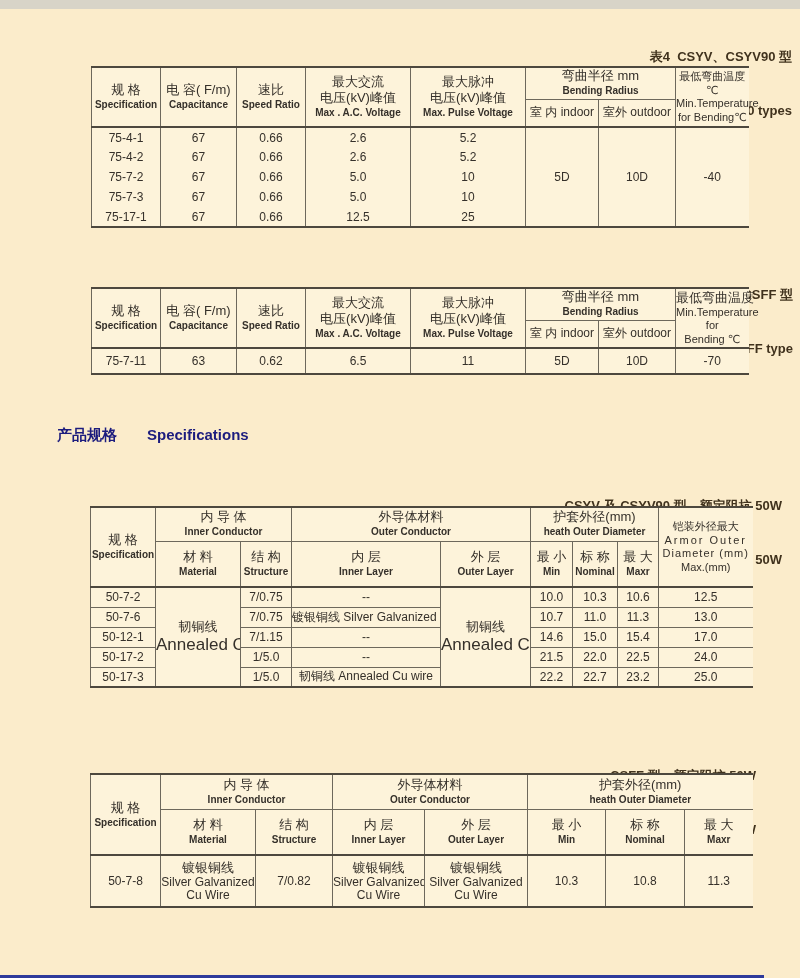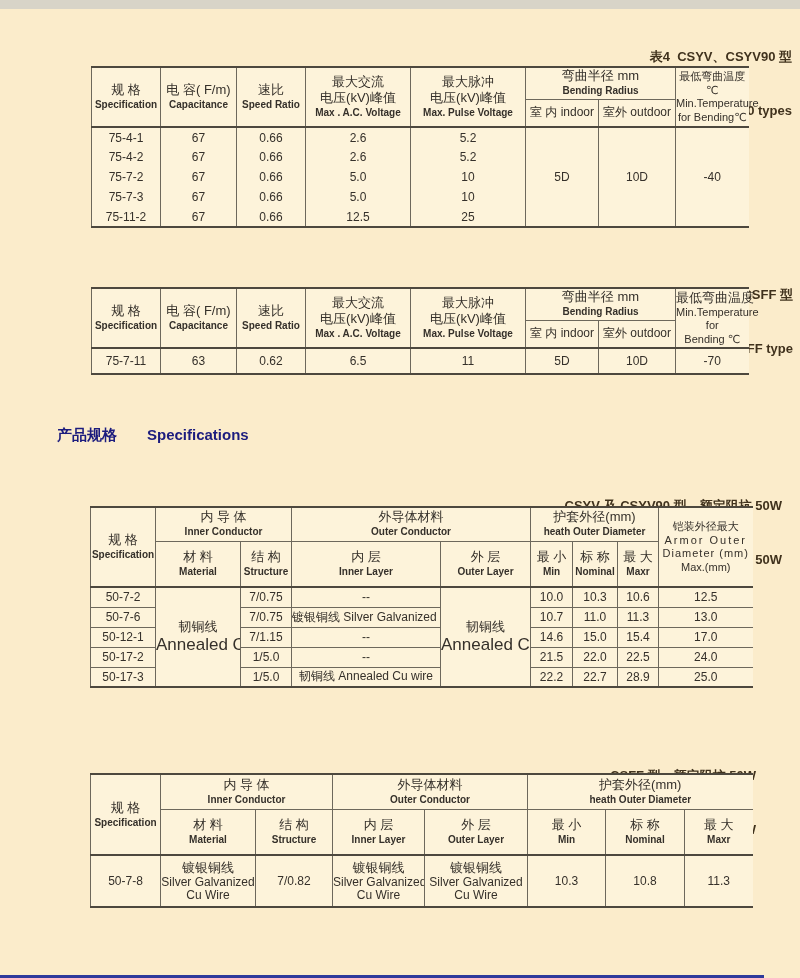--- a/index.html
+++ b/index.html
@@ -152,21 +152,21 @@
         <td>10</td>
       </tr>
       <tr>
         <td>75-7-3</td>
         <td>67</td>
         <td>0.66</td>
         <td>5.0</td>
         <td>10</td>
       </tr>
       <tr>
-        <td>75-11-2</td>
+        <td>75-17-1</td>
         <td>67</td>
         <td>0.66</td>
         <td>12.5</td>
         <td>25</td>
       </tr>
     </tbody>
   </table>
 
   <div class="caption cap2">
     <div>表 5    CSFF 型</div>
@@ -358,21 +358,21 @@
         <td>22.0</td>
         <td>22.5</td>
         <td>24.0</td>
       </tr>
       <tr>
         <td>50-17-3</td>
         <td>1/5.0</td>
         <td class="fit2 clip">韧铜线 Annealed Cu wire</td>
         <td>22.2</td>
         <td>22.7</td>
-        <td>28.9</td>
+        <td>23.2</td>
         <td>25.0</td>
       </tr>
     </tbody>
   </table>
 
   <div class="caption cap4">
     <div>CSFF 型．额定阻抗 50W</div>
     <div>CSFF type, Rated Impedance 50W</div>
   </div>
 

